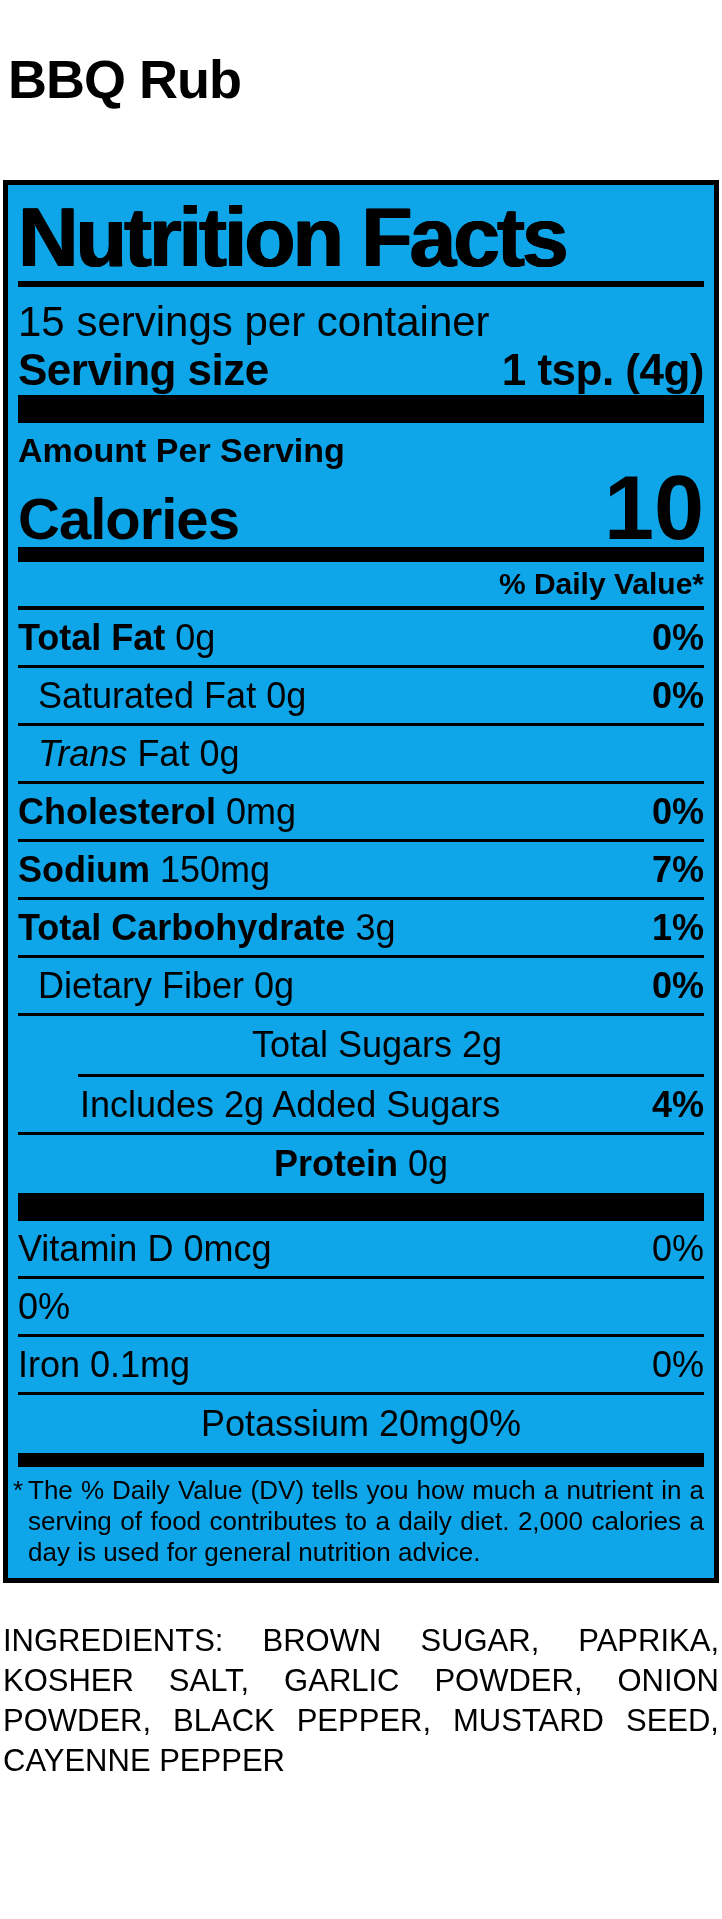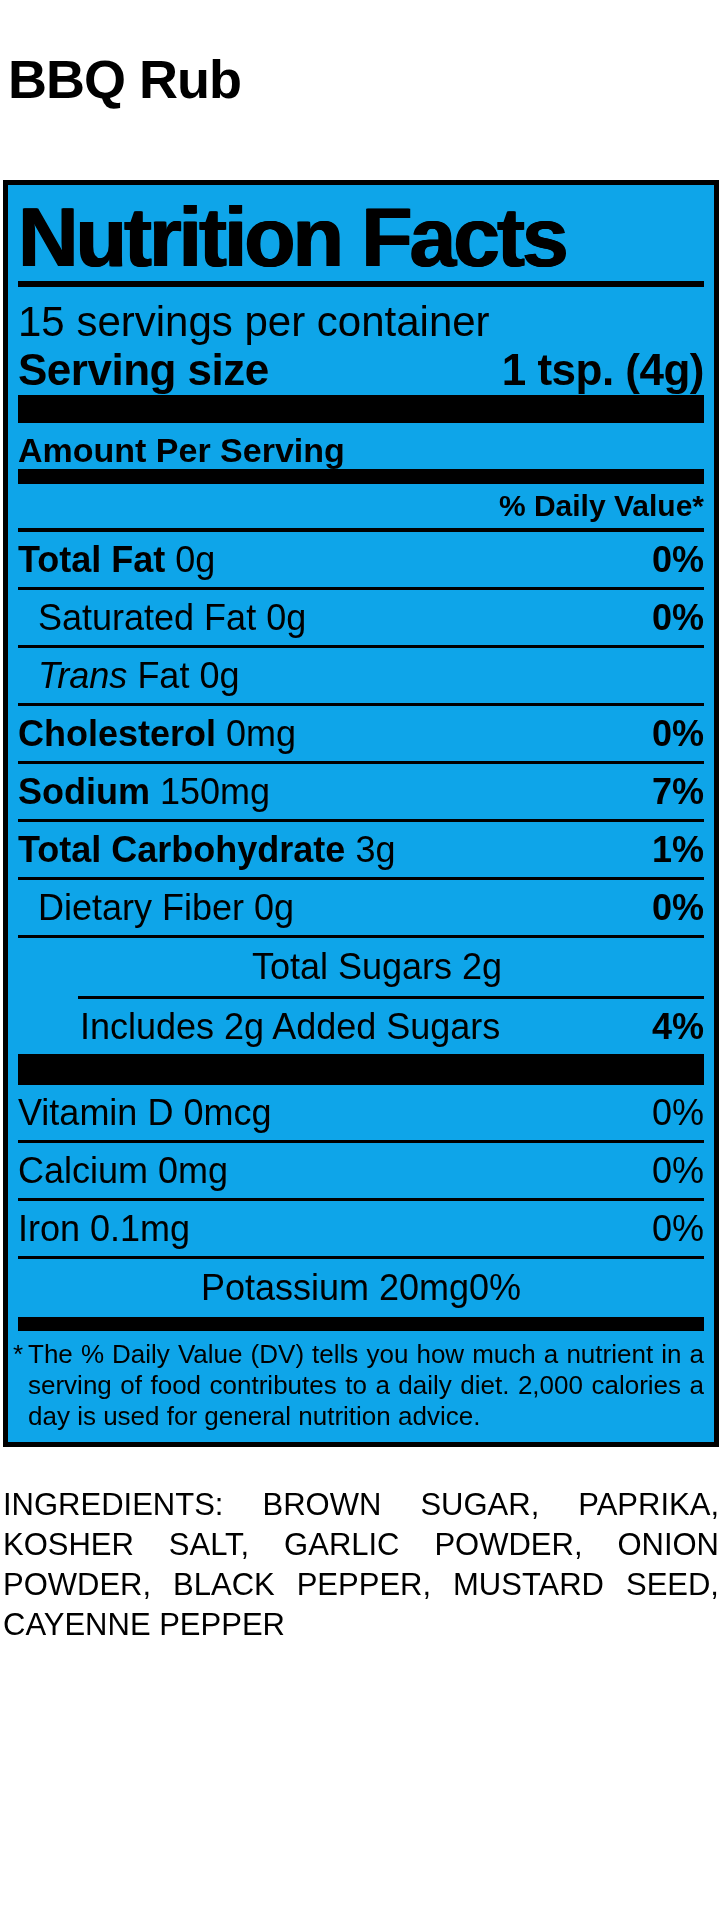--- a/index.html
+++ b/index.html
@@ -101,20 +101,24 @@
 
     <div class="serving-row">
       <span>Serving size</span>
       <span>1 tsp. (4g)</span>
     </div>
 
     <div class="bar bar-xl"></div>
 
     <div class="aps">Amount Per Serving</div>
 
+    <div class="calories-row">
+      <span class="calories-label">Calories</span>
+      <span class="calories-value">10</span>
+    </div>
 
     <div class="bar bar-lg"></div>
 
     <div class="dv-header">% Daily Value*</div>
 
     <div class="row">
       <div><span class="b">Total Fat</span> <span>0g</span></div>
       <div class="b">0%</div>
     </div>
 
@@ -153,30 +157,33 @@
       <div></div>
     </div>
 
     <div class="partial-rule"></div>
 
     <div class="row ind2">
       <div><span>Includes 2g Added Sugars</span></div>
       <div class="b">4%</div>
     </div>
 
+    <div class="row no-rule">
+      <div><span class="b">Protein</span> <span>0g</span></div>
+      <div></div>
+    </div>
 
     <div class="bar bar-xl"></div>
 
     <div class="row">
       <div>Vitamin D 0mcg</div>
       <div>0%</div>
     </div>
 
     <div class="row">
-      <div>Calcium 0mg</div>
       <div>0%</div>
     </div>
 
     <div class="row">
       <div>Iron 0.1mg</div>
       <div>0%</div>
     </div>
 
     <div class="row no-rule">
       <div>Potassium 20mg</div>

